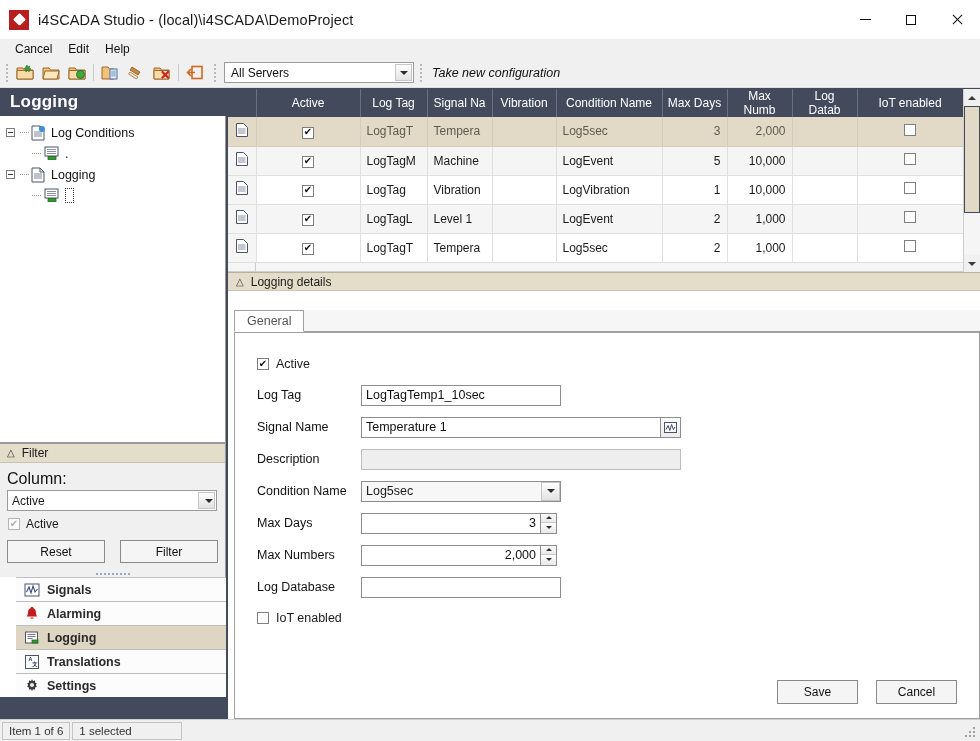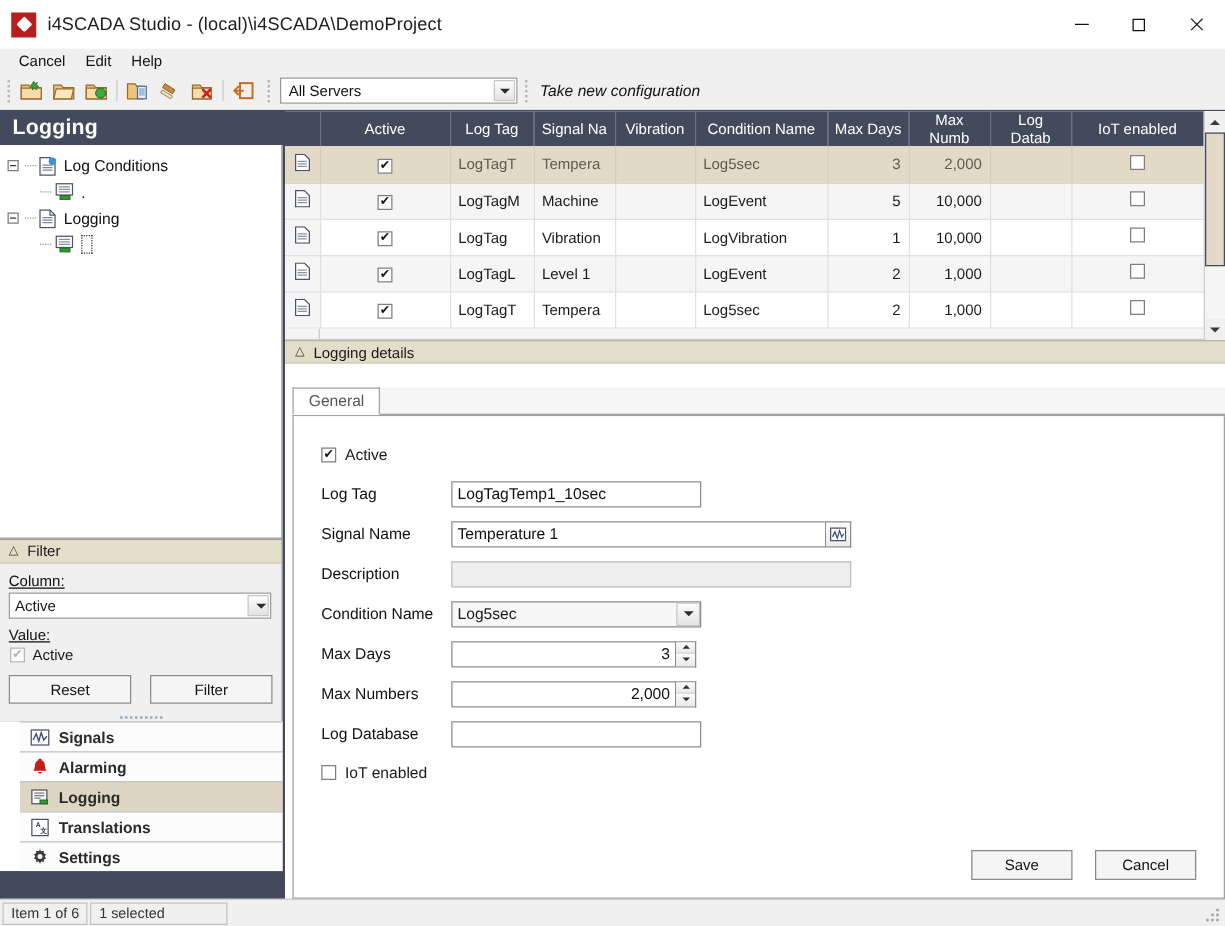--- a/index.html
+++ b/index.html
@@ -61,21 +61,21 @@
   .dots-h { width:9px; height:1px; border-top:1px dotted #9a9a9a; margin-right:2px; }
   .icon-doc { width:14px; height:16px; margin-right:6px; flex:0 0 auto; }
   .icon-srv { width:17px; height:15px; margin-right:5px; flex:0 0 auto; }
   .focus-box { width:9px; height:15px; border:1px dotted #333; }
 
   
   .filter-panel { flex:0 0 auto; background:#f0f0f0; border:1px solid #9a9a9a; border-left:none; border-bottom:none; }
   .filter-header { height:19px; background:#e4ddca; display:flex; align-items:center; padding-left:7px; gap:7px; font-size:12px; color:#1a1a1a; border-bottom:1px solid #c9c3b2;}
   .chev-up { font-size:10px; color:#3a3a3a; line-height:1; }
   .filter-body { padding:5px 7px 7px 7px; background:#f0f0f0; }
-  .fl-label { font-size:12px; color:#111; margin:2px 0 2px 0;text-decoration:underline; }
+  .fl-label { font-size:16px; color:#111; margin:2px 0 2px 0; }
   .fl-combo { width:210px; height:21px; background:#fff; border:1px solid #9b9b9b; display:flex; align-items:center; position:relative; margin-bottom:6px; }
   .fl-combo span { padding-left:4px; font-size:12px; }
   .fl-combo .arrowbox { position:absolute; right:1px; top:1px; width:17px; height:17px; background:linear-gradient(#fdfdfd,#e3e3e3); border:1px solid #c6c6c6; display:flex; align-items:center; justify-content:center; }
   .cb { width:12px; height:12px; border:1px solid #7f7f7f; background:#fff; display:inline-flex; align-items:center; justify-content:center; flex:0 0 auto; }
   .cb.checked::after { content:"✔"; font-size:10px; line-height:1; color:#111; margin-top:-1px; }
   .cb.dim { border-color:#b5b5b5; background:#fbfbfb; }
   .cb.dim::after { content:"✔"; font-size:10px; line-height:1; color:#b0b0b0; margin-top:-1px; }
   .fl-check-row { display:flex; align-items:center; gap:6px; font-size:12px; margin:2px 0 9px 1px; }
   .fl-buttons { display:flex; gap:15px; }
   .btn { height:23px; background:#f5f5f5; border:1px solid #8a8a8a; font-size:12px; color:#111; display:flex; align-items:center; justify-content:center; }
@@ -340,21 +340,20 @@
           <span>Filter</span>
         </div>
         <div class="filter-body">
           <div class="fl-label">Column:</div>
           <div class="fl-combo">
             <span>Active</span>
             <span class="arrowbox">
                 <i class="caret-dn"></i>
               </span>
           </div>
-          <div class="fl-label">Value:</div>
           <div class="fl-check-row">
             <span class="cb dim"></span>
             <span>Active</span>
           </div>
           <div class="fl-buttons">
             <div class="btn">Reset</div>
             <div class="btn">Filter</div>
           </div>
         </div>
         <div class="grip-dots">

